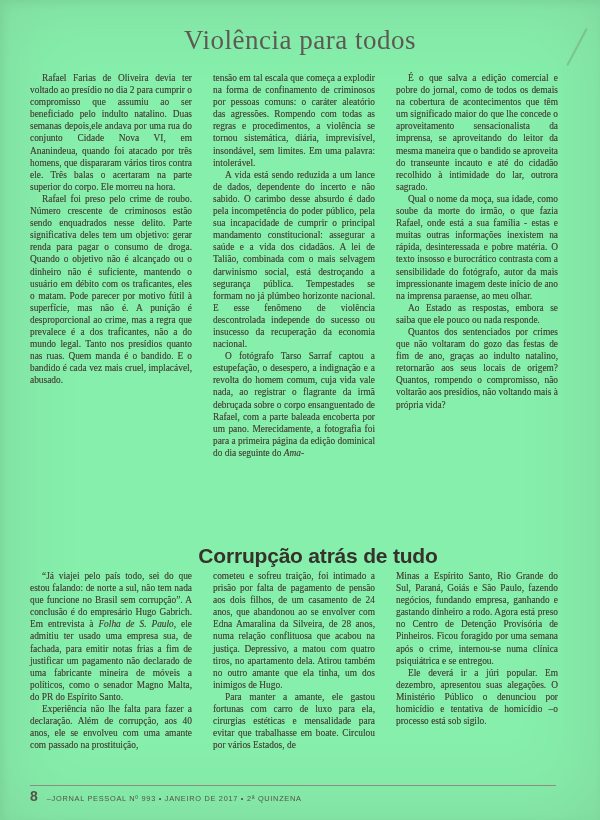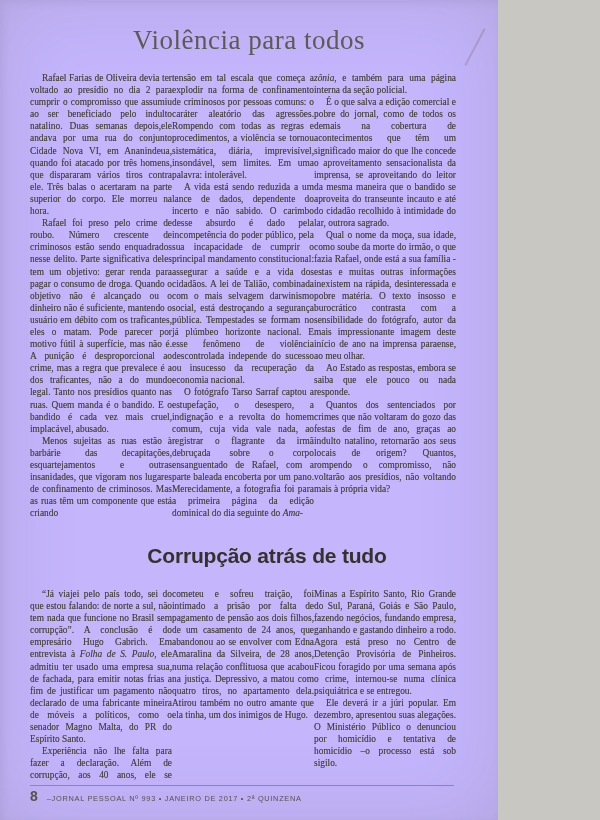--- a/index.html
+++ b/index.html
@@ -1,36 +1,36 @@
 <!DOCTYPE html>
 <html lang="pt"><head>
 <meta charset="utf-8">
 <style>
   html,body{margin:0;padding:0;background:#c9c7c2;}
   .page{
-    position:relative;width:498px;height:820px;overflow:hidden;
-    background:#c4b5fd;
+    position:relative;width:600px;height:820px;overflow:hidden;
+    background:#86efac;
     box-shadow:inset 0 0 80px rgba(92,86,74,.16), inset 3px 3px 10px rgba(0,0,0,.06);
     font-family:"Liberation Serif", serif;
     color:#45423b;
   }
   .scan-mark{
     position:absolute;top:26px;right:22px;width:2px;height:42px;
     background:rgba(110,105,95,.28);transform:rotate(28deg);border-radius:2px;
   }
   .main-title{
     margin:24px 0 0 0;text-align:center;font-weight:400;
     font-size:27px;line-height:32px;letter-spacing:.5px;color:#5d5a53;
   }
   .cols{
     display:flex;justify-content:space-between;
     padding:0 42px 0 30px;
   }
-  .sec1{margin-top:16px;height:458px;overflow:hidden;justify-content:center;}
-  .sec2{margin-top:20px;height:194px;overflow:hidden;}
+  .sec1{margin-top:16px;height:458px;overflow:hidden;}
+  .sec2{margin-top:2px;height:194px;overflow:hidden;}
   .col{
     width:162px;text-align:justify;
     font-size:9.4px;line-height:12.1px;color:#474337;
     text-shadow:0 0 .5px rgba(71,67,55,.55);
   }
   .col p{margin:0;}
   .col p.ind{text-indent:12px;}
   .headline2{
     margin:14px 0 0 0;text-align:center;
     font-family:"Liberation Sans", sans-serif;font-weight:700;
@@ -54,45 +54,44 @@
 <div class="page">
 
   <div class="scan-mark"></div>
 
   <h1 class="main-title">Violência para todos</h1>
 
   <div class="cols sec1">
     <div class="col">
         <p class="ind">Rafael Farias de Oliveira devia ter voltado ao presídio no dia 2 para cumprir o compromisso que assumiu ao ser beneficiado pelo indulto natalino. Duas semanas depois,ele andava por uma rua do conjunto Cidade Nova VI, em Ananindeua, quando foi atacado por três homens, que dispararam vários tiros contra ele. Três balas o acertaram na parte superior do corpo. Ele morreu na hora.</p>
         <p class="ind">Rafael foi preso pelo crime de roubo. Número crescente de criminosos estão sendo enquadrados nesse delito. Parte significativa deles tem um objetivo: gerar renda para pagar o consumo de droga. Quando o objetivo não é alcançado ou o dinheiro não é suficiente, mantendo o usuário em débito com os traficantes, eles o matam. Pode parecer por motivo fútil à superfície, mas não é. A punição é desproporcional ao crime, mas a regra que prevalece é a dos traficantes, não a do mundo legal. Tanto nos presídios quanto nas ruas. Quem manda é o bandido. E o bandido é cada vez mais cruel, implacável, abusado.</p>
-        <p class="ind">Menos sujeitas as ruas estão à barbárie das decapitações, esquartejamentos e outras insanidades, que vigoram nos lugares de confinamento de criminosos. Mas as ruas têm um componente que está criando</p>
       </div>
     <div class="col">
         <p class="noind">tensão em tal escala que começa a explodir na forma de confinamento de criminosos por pessoas comuns: o caráter aleatório das agressões. Rompendo com todas as regras e procedimentos, a violência se tornou sistemática, diária, imprevisível, insondável, sem limites. Em uma palavra: intolerável.</p>
         <p class="ind">A vida está sendo reduzida a um lance de dados, dependente do incerto e não sabido. O carimbo desse absurdo é dado pela incompetência do poder público, pela sua incapacidade de cumprir o principal mandamento constitucional: assegurar a saúde e a vida dos cidadãos. A lei de Talião, combinada com o mais selvagem darwinismo social, está destroçando a segurança pública. Tempestades se formam no já plúmbeo horizonte nacional. E esse fenômeno de violência descontrolada independe do sucesso ou insucesso da recuperação da economia nacional.</p>
         <p class="ind">O fotógrafo Tarso Sarraf captou a estupefação, o desespero, a indignação e a revolta do homem comum, cuja vida vale nada, ao registrar o flagrante da irmã debruçada sobre o corpo ensanguentado de Rafael, com a parte baleada encoberta por um pano. Merecidamente, a fotografia foi para a primeira página da edição dominical do dia seguinte do <i>Ama-</i></p>
       </div>
     <div class="col">
-        <p class="noind"><i>zônia</i>, e também para uma página interna da seção policial.</p>
         <p class="ind">É o que salva a edição comercial e pobre do jornal, como de todos os demais na cobertura de acontecimentos que têm um significado maior do que lhe concede o aproveitamento sensacionalista da imprensa, se aproveitando do leitor da mesma maneira que o bandido se aproveita do transeunte incauto e até do cidadão recolhido à intimidade do lar, outrora sagrado.</p>
         <p class="ind">Qual o nome da moça, sua idade, como soube da morte do irmão, o que fazia Rafael, onde está a sua família - estas e muitas outras informações inexistem na rápida, desinteressada e pobre matéria. O texto insosso e burocrático contrasta com a sensibilidade do fotógrafo, autor da mais impressionante imagem deste início de ano na imprensa paraense, ao meu olhar.</p>
         <p class="ind">Ao Estado as respostas, embora se saiba que ele pouco ou nada responde.</p>
         <p class="ind">Quantos dos sentenciados por crimes que não voltaram do gozo das festas de fim de ano, graças ao indulto natalino, retornarão aos seus locais de origem? Quantos, rompendo o compromisso, não voltarão aos presídios, não voltando mais à própria vida?</p>
       </div>
   </div>
 
   <h2 class="headline2">Corrupção atrás de tudo</h2>
 
   <div class="cols sec2">
     <div class="col">
         <p class="ind">“Já viajei pelo país todo, sei do que estou falando: de norte a sul, não tem nada que funcione no Brasil sem corrupção”. A conclusão é do empresário Hugo Gabrich. Em entrevista à <i>Folha de S. Paulo</i>, ele  admitiu ter usado uma empresa sua, de fachada, para emitir notas frias a fim de justificar um pagamento não declarado de uma fabricante mineira de móveis a políticos, como o senador Magno Malta, do PR do Espírito Santo.</p>
         <p class="ind">Experiência não lhe falta para fazer a declaração. Além de corrupção, aos 40 anos, ele se envolveu com uma amante com passado na prostituição,</p>
       </div>
     <div class="col">
         <p class="noind">cometeu e sofreu traição, foi intimado a prisão por falta de pagamento de pensão aos dois filhos, de um casamento de 24 anos, que abandonou ao se envolver com Edna Amaralina da Silveira, de 28 anos, numa relação conflituosa que acabou na justiça. Depressivo, a matou com quatro tiros, no apartamento dela. Atirou também no outro amante que ela tinha, um dos inimigos de Hugo.</p>
+        <p class="ind">Para manter a amante, ele gastou fortunas com carro de luxo para ela, cirurgias estéticas e mensalidade para evitar que trabalhasse em boate. Circulou por vários Estados, de</p>
       </div>
     <div class="col">
         <p class="noind">Minas a Espírito Santo, Rio Grande do Sul, Paraná, Goiás e São Paulo, fazendo negócios, fundando empresa, ganhando e gastando dinheiro a rodo. Agora está preso no Centro de Detenção Provisória de Pinheiros. Ficou foragido por uma semana após o crime, internou-se numa clínica psiquiátrica e se entregou.</p>
         <p class="ind">Ele deverá ir a júri popular. Em dezembro, apresentou suas alegações. O Ministério Público o denunciou por homicídio e tentativa de homicídio –o processo está sob sigilo.</p>
       </div>
   </div>
 
   <div class="footer">
     <span class="pnum">8</span>
     <span class="issue">–JORNAL PESSOAL Nº 993 • JANEIRO DE 2017 • 2ª QUINZENA</span>

